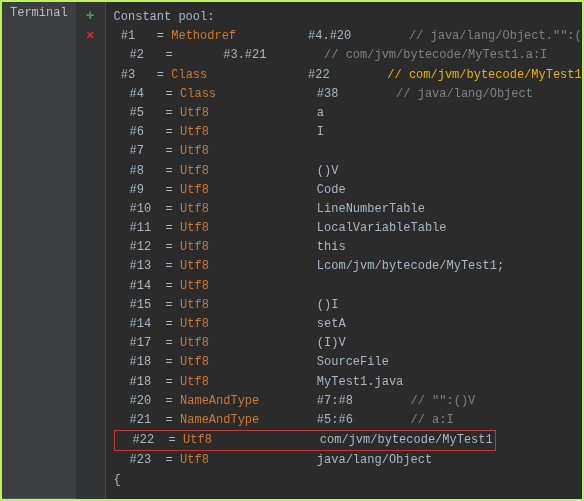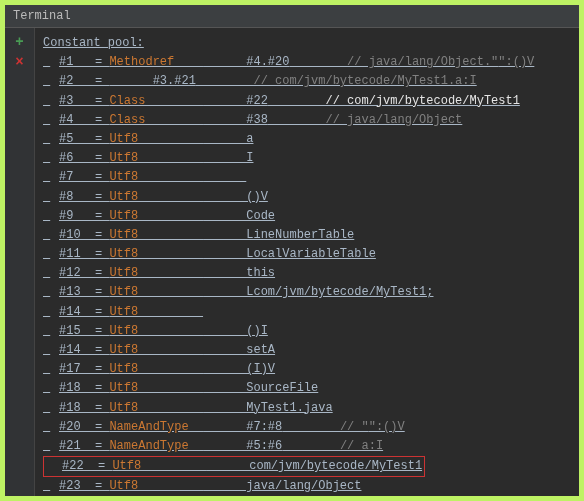--- a/index.html
+++ b/index.html
@@ -15,22 +15,22 @@
       font-family: 'Courier New', Courier, monospace;
       font-size: 12px;
       color: #a9b7c6;
       overflow: hidden;
     }
 
     .window {
       width: 584px;
       height: 501px;
       display: flex;
-      flex-direction: column;
-      border: 5px solid #bef264;
+      flex-direction: row;
+      border: 2px solid #bef264;
     }
 
     .title-bar {
       background: #3c3f41;
       padding: 4px 8px;
       font-size: 12px;
       color: #bbbbbb;
       border-bottom: 1px solid #555;
       flex-shrink: 0;
     }
@@ -71,21 +71,20 @@
       flex: 1;
       padding: 6px 8px;
       overflow-y: auto;
       background: #2b2b2b;
       line-height: 1.6;
     }
 
     .line {
       display: flex;
       white-space: pre;
-      text-decoration: underline;
     }
 
     .line.highlighted {
       background: transparent;
       position: relative;
     }
 
     .line.highlighted .line-inner {
       border: 1.5px solid #cc3333;
       display: inline-block;
@@ -112,21 +111,21 @@
     <div class="gutter">
       <span class="gutter-plus">+</span>
       <span class="gutter-x">×</span>
     </div>
     <div class="terminal-content">
       <div class="line">
         <span class="normal">Constant pool:</span>
       </div>
     <div class="line"><span class="indent" style="display:inline-block;width:16px"> </span><span style="color:#a9b7c6">#1   = </span><span style="color:#cc7832">Methodref    </span><span style="color:#a9b7c6">      #4.#20</span><span style="color:#808080">        // java/lang/Object."<init>":()V</init></span></div>
         <div class="line"><span class="indent" style="display:inline-block;width:16px"> </span><span style="color:#a9b7c6">#2   = </span><span style="color:#a9b7c6">      #3.#21</span><span style="color:#808080">        // com/jvm/bytecode/MyTest1.a:I</span></div>
-        <div class="line"><span class="indent" style="display:inline-block;width:16px"> </span><span style="color:#a9b7c6">#3   = </span><span style="color:#cc7832">Class        </span><span style="color:#a9b7c6">      #22</span><span style="color:#e5e5e5">        // com/jvm/bytecode/MyTest1</span></div>
+        <div class="line"><span class="indent" style="display:inline-block;width:16px"> </span><span style="color:#a9b7c6">#3   = </span><span style="color:#cc7832">Class        </span><span style="color:#a9b7c6">      #22</span><span style="color:#eab308">        // com/jvm/bytecode/MyTest1</span></div>
         <div class="line"><span class="indent" style="display:inline-block;width:16px"> </span><span style="color:#a9b7c6">#4   = </span><span style="color:#cc7832">Class        </span><span style="color:#a9b7c6">      #38</span><span style="color:#808080">        // java/lang/Object</span></div>
         <div class="line"><span class="indent" style="display:inline-block;width:16px"> </span><span style="color:#a9b7c6">#5   = </span><span style="color:#cc7832">Utf8         </span><span style="color:#a9b7c6">      a</span></div>
         <div class="line"><span class="indent" style="display:inline-block;width:16px"> </span><span style="color:#a9b7c6">#6   = </span><span style="color:#cc7832">Utf8         </span><span style="color:#a9b7c6">      I</span></div>
         <div class="line"><span class="indent" style="display:inline-block;width:16px"> </span><span style="color:#a9b7c6">#7   = </span><span style="color:#cc7832">Utf8         </span><span style="color:#a9b7c6">      <init></init></span></div>
         <div class="line"><span class="indent" style="display:inline-block;width:16px"> </span><span style="color:#a9b7c6">#8   = </span><span style="color:#cc7832">Utf8         </span><span style="color:#a9b7c6">      ()V</span></div>
         <div class="line"><span class="indent" style="display:inline-block;width:16px"> </span><span style="color:#a9b7c6">#9   = </span><span style="color:#cc7832">Utf8         </span><span style="color:#a9b7c6">      Code</span></div>
         <div class="line"><span class="indent" style="display:inline-block;width:16px"> </span><span style="color:#a9b7c6">#10  = </span><span style="color:#cc7832">Utf8         </span><span style="color:#a9b7c6">      LineNumberTable</span></div>
         <div class="line"><span class="indent" style="display:inline-block;width:16px"> </span><span style="color:#a9b7c6">#11  = </span><span style="color:#cc7832">Utf8         </span><span style="color:#a9b7c6">      LocalVariableTable</span></div>
         <div class="line"><span class="indent" style="display:inline-block;width:16px"> </span><span style="color:#a9b7c6">#12  = </span><span style="color:#cc7832">Utf8         </span><span style="color:#a9b7c6">      this</span></div>
         <div class="line"><span class="indent" style="display:inline-block;width:16px"> </span><span style="color:#a9b7c6">#13  = </span><span style="color:#cc7832">Utf8         </span><span style="color:#a9b7c6">      Lcom/jvm/bytecode/MyTest1;</span></div>

